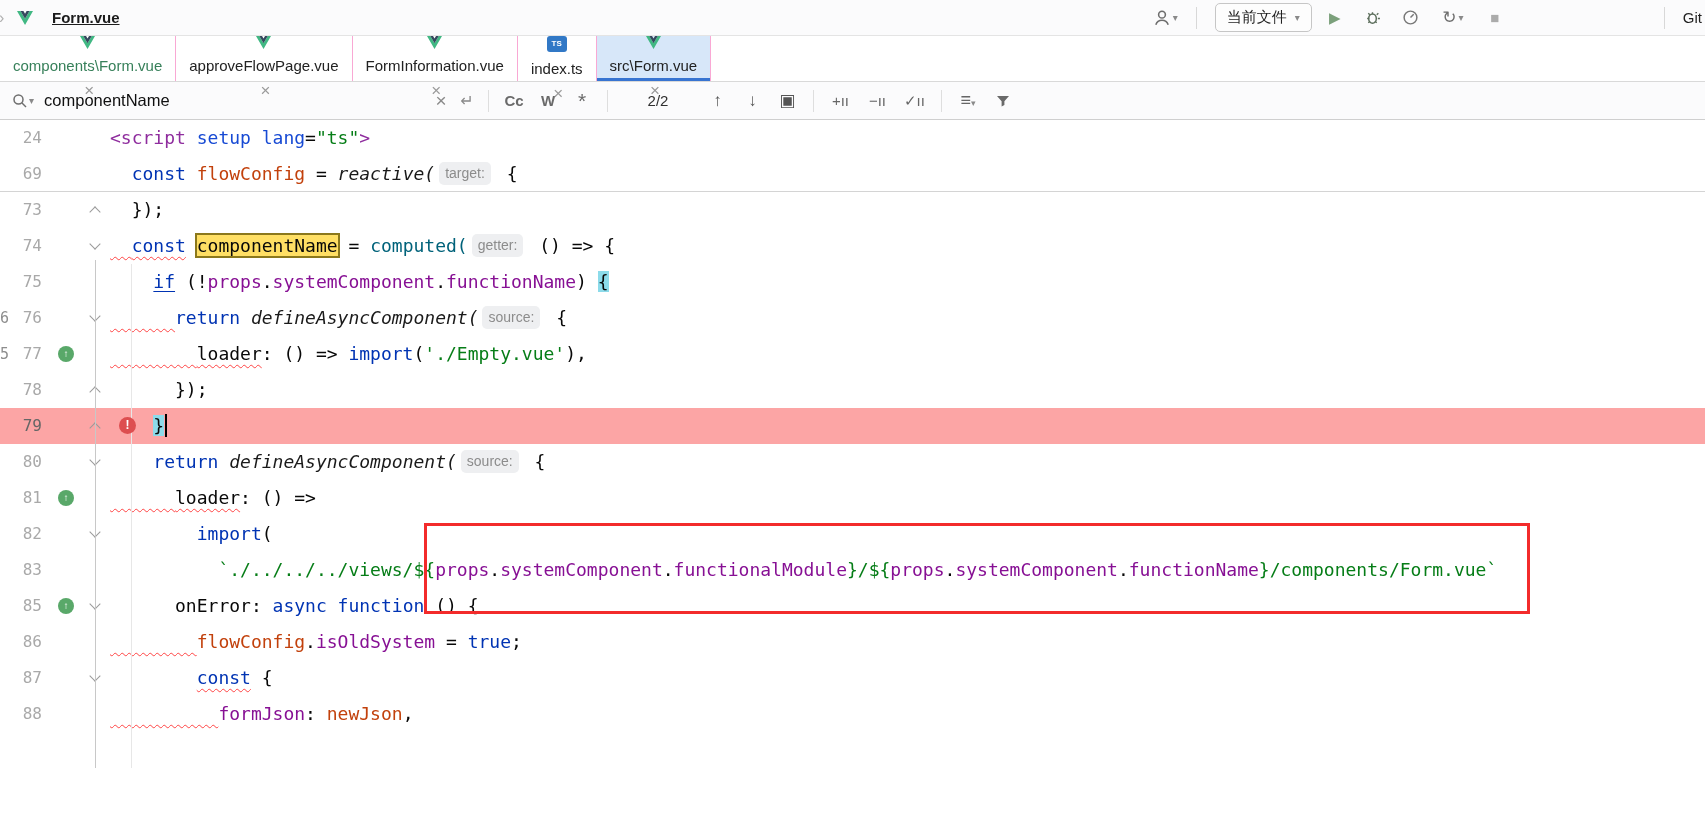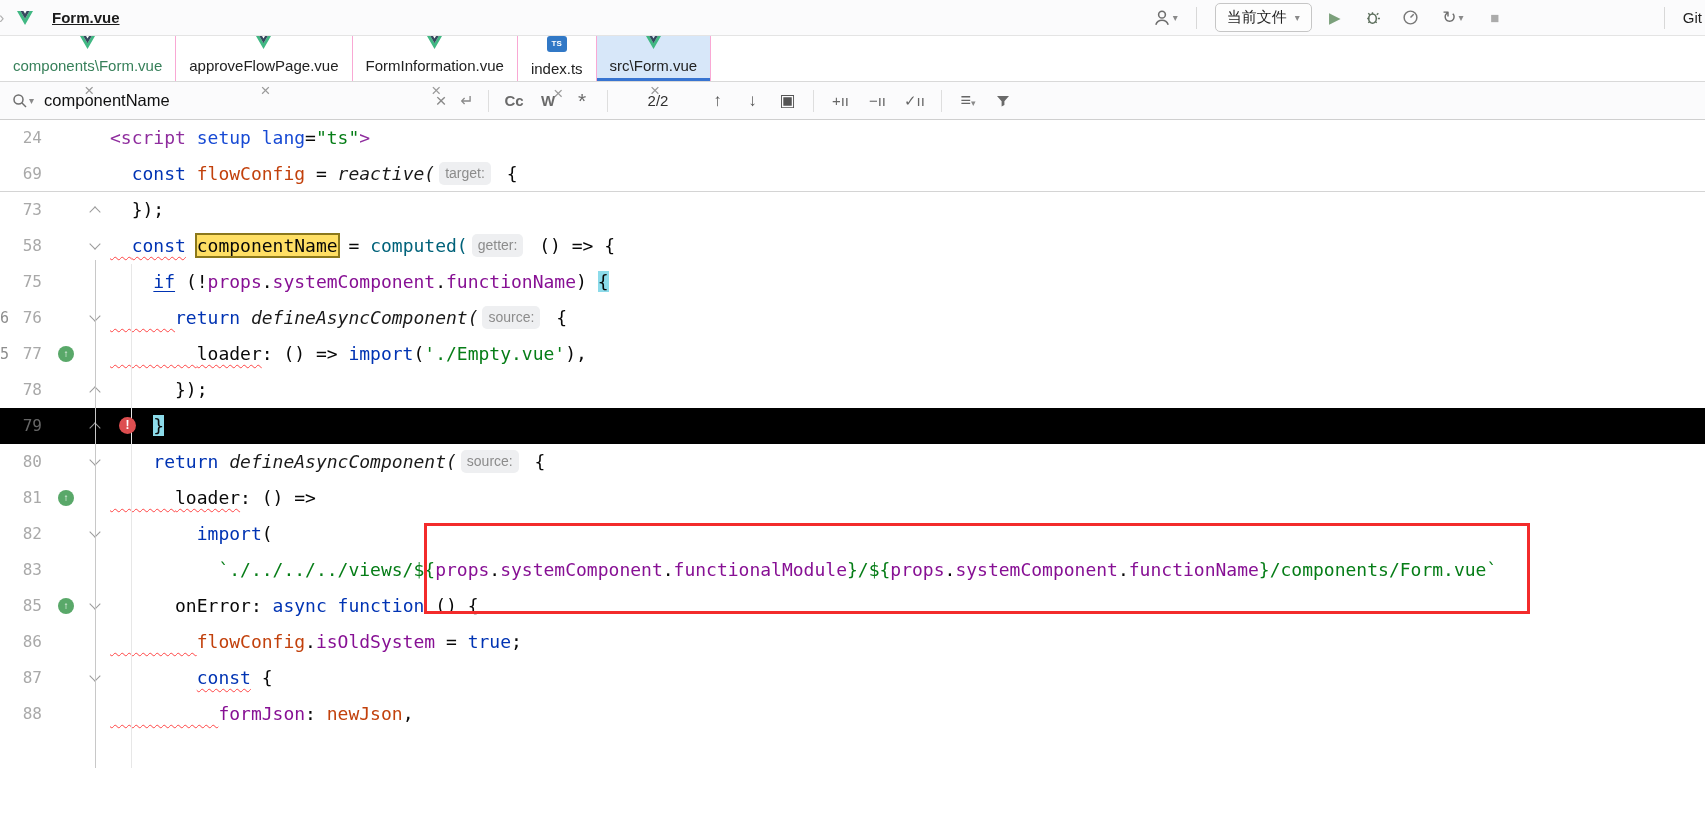--- a/index.html
+++ b/index.html
@@ -57,21 +57,21 @@
   .count { margin:0 24px; color:#303030; font-size:15px; min-width:36px; text-align:center; }
   .nav-ic { width:35px; text-align:center; color:#555; font-size:17px; }
   .occ { width:37px; text-align:center; color:#666; font-size:15px; white-space:nowrap; }
   .filter-lines { width:36px; text-align:center; color:#666; font-size:18px; }
   .filter-lines .chev { font-size:9px; }
   .funnel { width:34px; display:flex; justify-content:center; }
 
   
   .editor { position:relative; height:700px; background:#fff; overflow:hidden; }
   .row { position:relative; display:flex; height:36px; }
-  .row.caret-row { background:#000000; }
+  .row.caret-row { background:#fca5a5; }
   .edge { width:12px; font:15px/36px "DejaVu Sans Mono", monospace; color:#8d8d8d; overflow:hidden; }
   .lnum { width:38px; text-align:right; padding-right:8px; font:16px/36px "DejaVu Sans Mono", monospace;
           color:#a9a9a9; }
   .caret-row .lnum { color:#666; }
   .vcscol { width:32px; display:flex; align-items:center; justify-content:center; }
   .green-ic { width:16px; height:16px; border-radius:50%; background:#59a869; color:#fff;
               font:bold 10px/16px "Liberation Sans", sans-serif; text-align:center; }
   .foldcol { width:28px; position:relative; }
   .chv { position:absolute; left:9px; width:8px; height:8px; border-right:1.6px solid #9a9a9a;
          border-bottom:1.6px solid #9a9a9a; }
@@ -263,21 +263,21 @@
         <span class="edge"></span>
         <span class="lnum">73</span>
         <span class="vcscol"></span>
         <span class="foldcol">
           <span class="chv up"></span>
         </span>
         <span class="code"><span class="tok pl">  });</span></span>
       </div>
       <div class="row">
         <span class="edge"></span>
-        <span class="lnum">58</span>
+        <span class="lnum">74</span>
         <span class="vcscol"></span>
         <span class="foldcol">
           <span class="chv dn"></span>
         </span>
         <span class="code"><span class="tok pl wv">  </span><span class="tok k wv">const</span><span class="tok pl"> </span><span class="tok pl sel">componentName</span><span class="tok pl"> = </span><span class="tok fn">computed(</span><span class="tok inlay">getter:</span><span class="tok pl"> () =&gt; {</span></span>
       </div>
       <div class="row">
         <span class="edge"></span>
         <span class="lnum">75</span>
         <span class="vcscol"></span>

